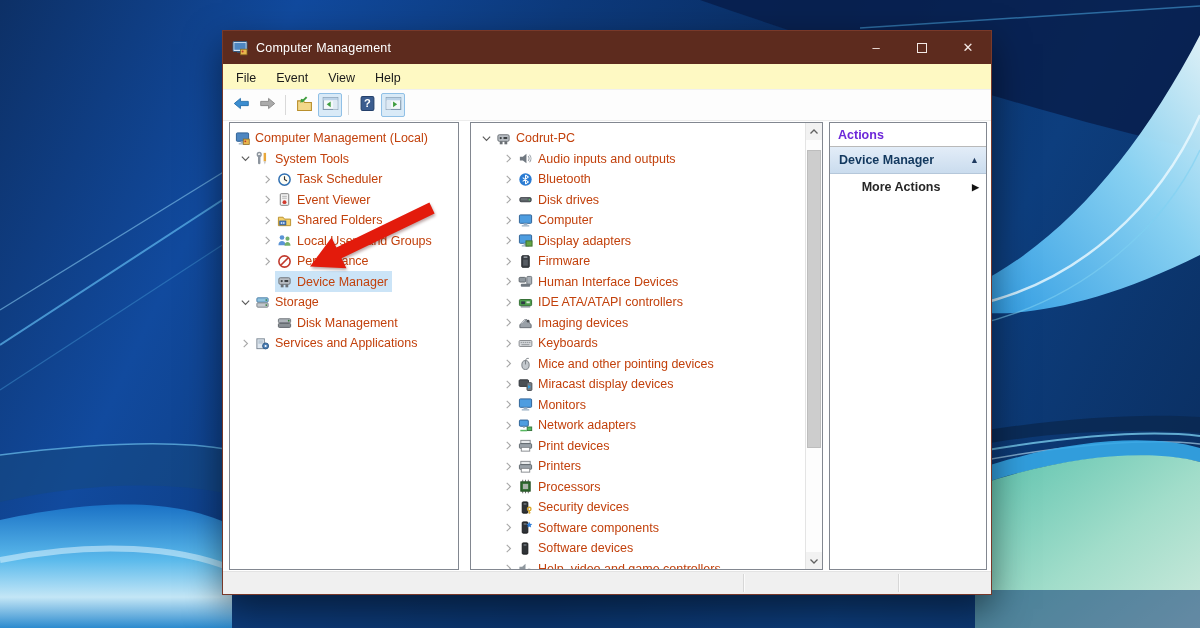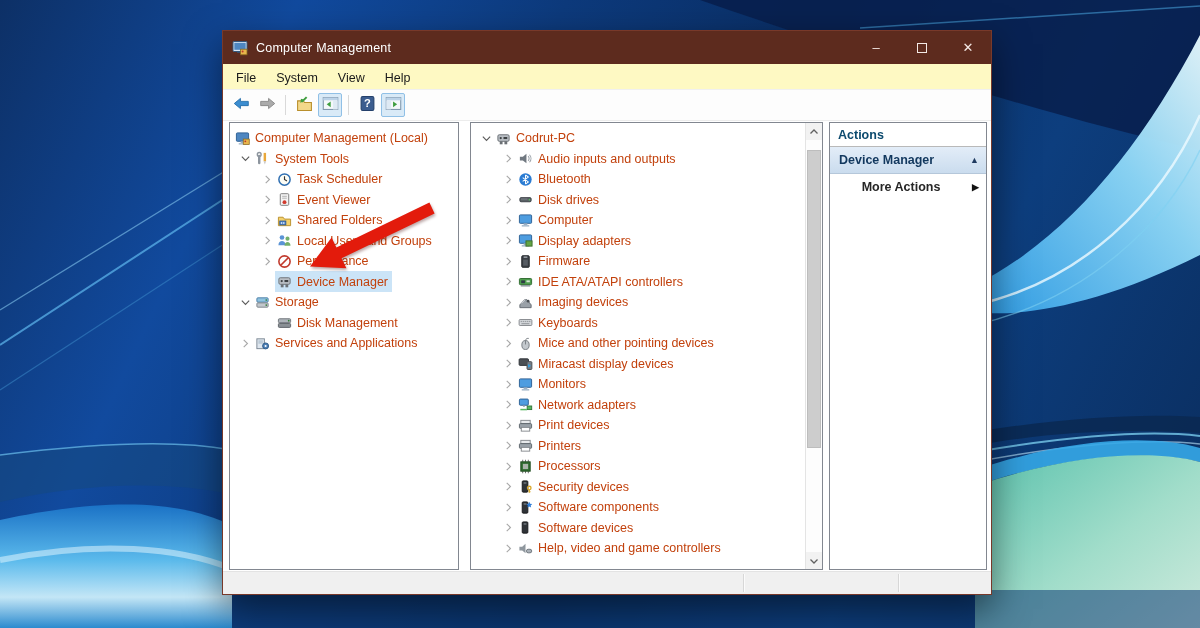--- a/index.html
+++ b/index.html
@@ -47,21 +47,21 @@
   .hlwrap.sel { background:#cbe4f7; outline:1px solid #cbe4f7; }
 
   .center-scroll { flex:1 1 auto; overflow:hidden; }
   .vscroll { width:17px; flex:0 0 17px; background:#f8f8f8; border-left:1px solid #e4e4e4;
              display:flex; flex-direction:column; }
   .vs-arrow { height:17px; flex:0 0 17px; display:flex; align-items:center; justify-content:center; background:#f2f2f2; }
   .vs-track { flex:1 1 auto; position:relative; background:#fdfdfd; }
   .vs-thumb { position:absolute; left:1px; right:1px; top:10px; height:298px; background:#cdcdcd; border:1px solid #bdbdbd; }
 
   
-  .actions-header { font-size:12.5px; font-weight:bold; color:#0c4a6e; padding:5px 8px 4px 8px;
+  .actions-header { font-size:12.5px; font-weight:bold; color:#6d28d9; padding:5px 8px 4px 8px;
                     border-bottom:1px solid #b9b9b9; }
   .actions-section { height:27px; display:flex; align-items:center; padding:0 7px 0 9px;
                      background:linear-gradient(#e3edf8,#cadcee); border-bottom:1px solid #b5c7da;
                      font-size:12.5px; font-weight:bold; color:#12385e; }
   .actions-section .collapse { margin-left:auto; font-size:9px; color:#1f3a5f; }
   .actions-item { height:26px; display:flex; align-items:center; font-size:12.5px; font-weight:bold;
                   color:#262626; padding:0 7px 0 0; }
   .actions-item .lbl { margin:0 auto; }
   .actions-item .sub { font-size:9px; color:#111; }
 
@@ -132,21 +132,21 @@
       <div class="win-btn">–</div>
       <div class="win-btn">
           <span class="maxbox"></span>
         </div>
       <div class="win-btn">✕</div>
     </div>
   </div>
 
   <div class="menubar" id="menubar">
       <span class="menu-item">File</span>
-      <span class="menu-item">System</span>
+      <span class="menu-item">Event</span>
       <span class="menu-item">View</span>
       <span class="menu-item">Help</span>
     </div>
 
   <div class="toolbar" id="toolbar">
       <div class="tb-btn">
         <span><svg width="17" height="17" viewBox="0 0 16 16">
             <polygon points="1.2,8 7,3.2 7,6 14.4,6 14.4,10 7,10 7,12.8" fill="#3c8dd0" stroke="#1f6aa8" stroke-width=".8"></polygon>
           </svg></span>
       </div>
@@ -491,20 +491,37 @@
               </span>
               <span class="hlwrap">
                 <span class="ticon">
                   <svg width="15" height="15" viewBox="0 0 16 16">
                     <rect x="4" y="1.8" width="8" height="12.4" rx="1" fill="#3a3f44" stroke="#24282c"></rect>
                     <rect x="6" y="2.6" width="4" height="1.6" fill="#9aa0a6"></rect>
                     <rect x="5.5" y="6" width="5" height="6.4" fill="#565c63"></rect>
                   </svg>
                 </span>
                 <span>Firmware</span>
+              </span>
+            </div>
+            <div class="tree-row" style="padding-left: 28px;">
+              <span class="chev">
+                <svg width="13" height="13" viewBox="0 0 16 16">
+                  <polyline points="5.8,3.5 10.4,8 5.8,12.5" fill="none" stroke="#a8a8a8" stroke-width="1.4"></polyline>
+                </svg>
+              </span>
+              <span class="hlwrap">
+                <span class="ticon">
+                  <svg width="15" height="15" viewBox="0 0 16 16">
+                    <rect x="1.2" y="3.6" width="7" height="5" rx="1" fill="#8f979e" stroke="#5d646b"></rect>
+                    <rect x="9.4" y="2.6" width="5.2" height="8.4" rx="1" fill="#aab1b8" stroke="#6d747b"></rect>
+                    <rect x="3" y="10.4" width="10" height="3.2" rx="1" fill="#707880"></rect>
+                  </svg>
+                </span>
+                <span>Human Interface Devices</span>
               </span>
             </div>
             <div class="tree-row" style="padding-left: 28px;">
               <span class="chev">
                 <svg width="13" height="13" viewBox="0 0 16 16">
                   <polyline points="5.8,3.5 10.4,8 5.8,12.5" fill="none" stroke="#a8a8a8" stroke-width="1.4"></polyline>
                 </svg>
               </span>
               <span class="hlwrap">
                 <span class="ticon">

